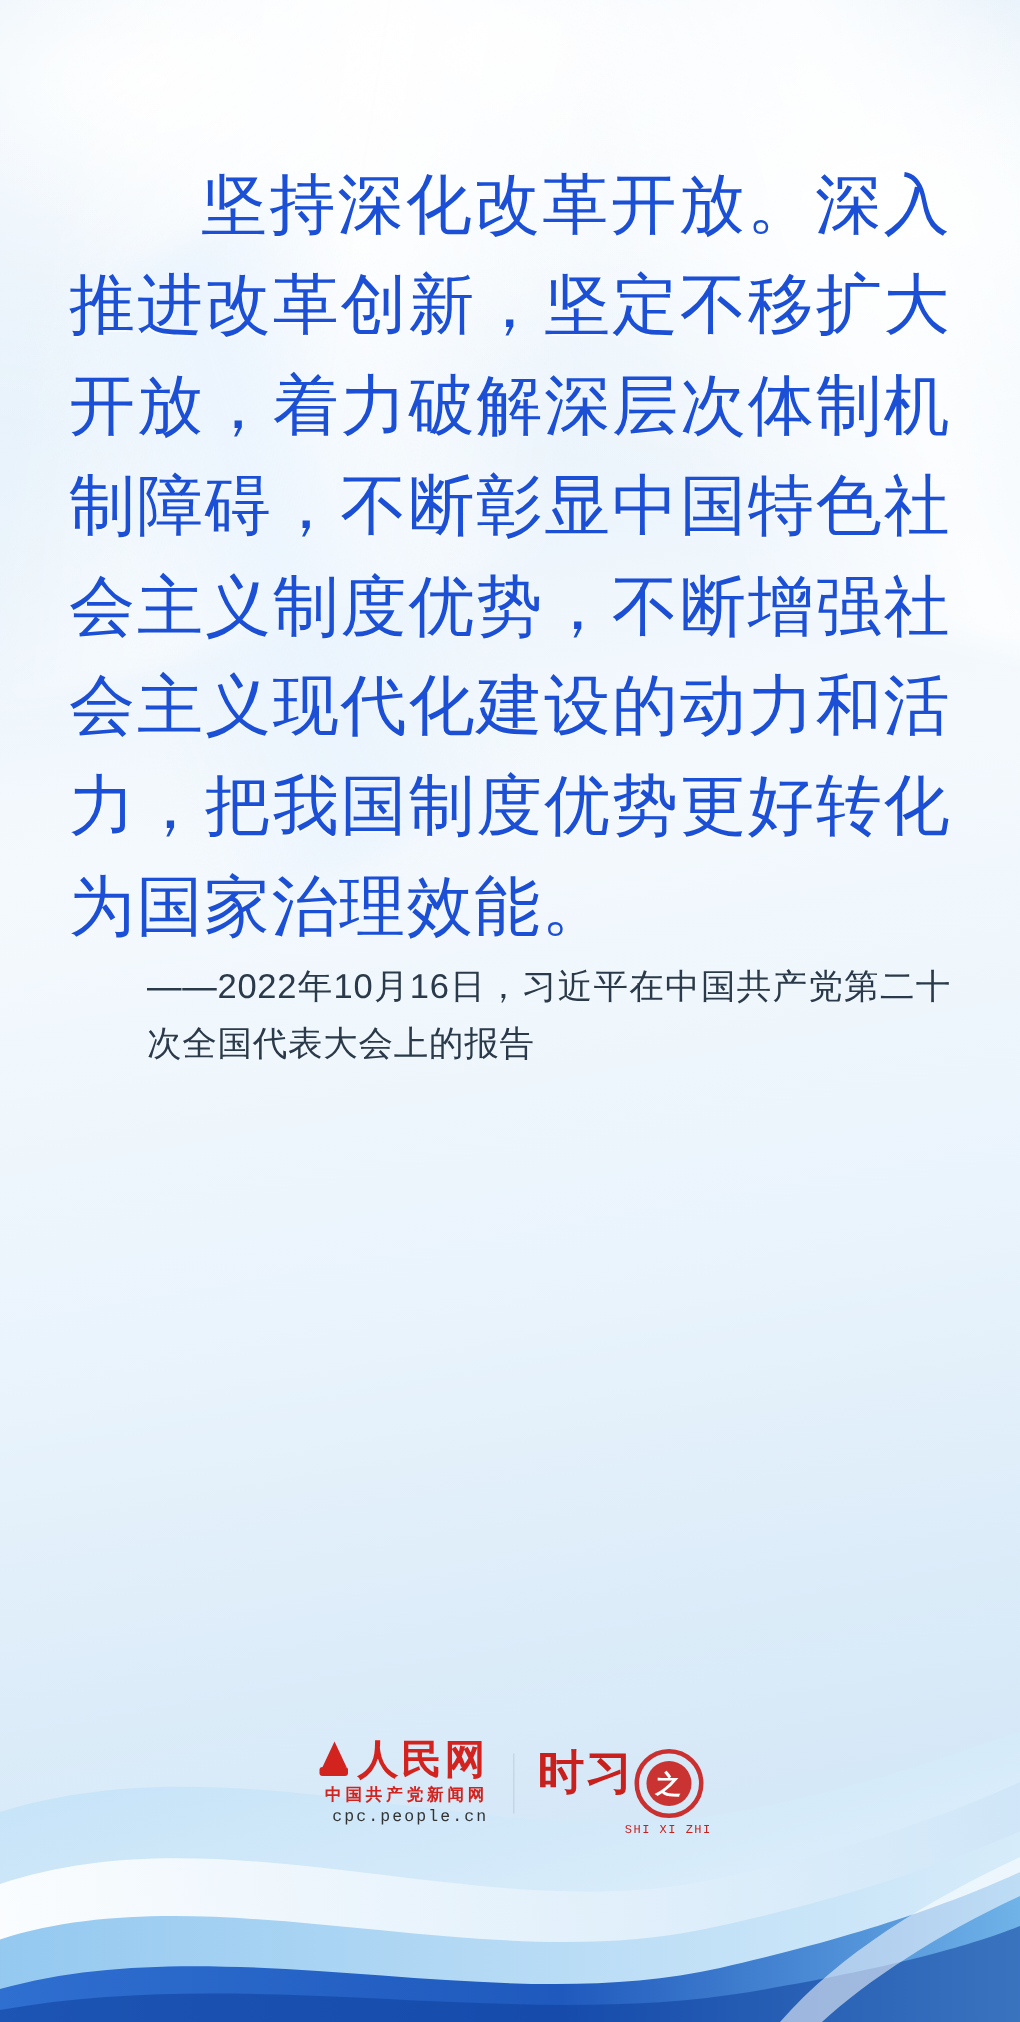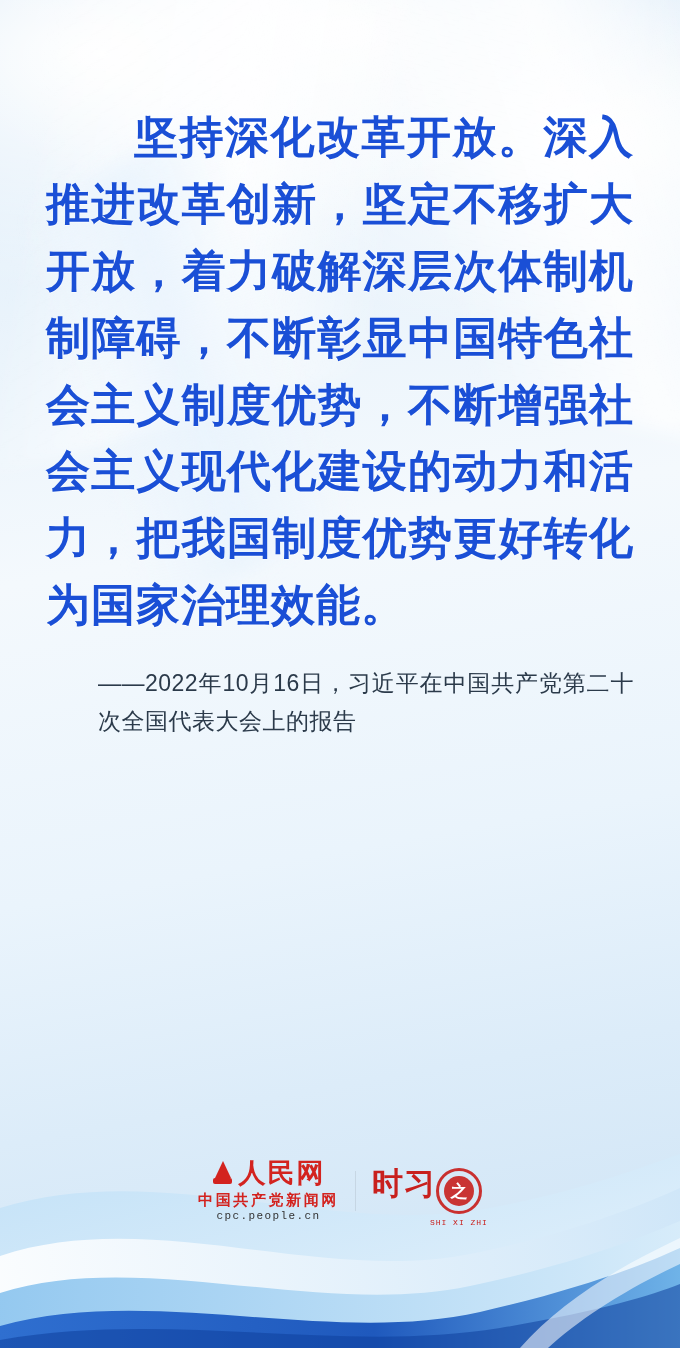--- a/index.html
+++ b/index.html
@@ -73,32 +73,31 @@
     position: absolute;
     left: 0; right: 0;
     top: 0;
     padding: 0 46px;
     box-sizing: border-box;
   }
 
   .quote {
     margin-top: 104px;
     color: #1a4fd6;
-    font-weight: bold;
+    font-weight: normal;
     font-size: 44px;
     line-height: 1.52;
     letter-spacing: 1px;
     text-indent: 88px;
     text-align: justify;
     text-justify: inter-ideograph;
     text-shadow: 0 1px 0 rgba(255,255,255,0.6);
   }
 
   .attribution {
-    margin-top: 26px;
     color: #2b3a4a;
     font-size: 23px;
     line-height: 1.65;
     text-align: justify;
     letter-spacing: 0.5px;
     padding-left: 52px;
   }
 
   .logos {
     position: absolute;
@@ -107,21 +106,21 @@
     display: flex;
     align-items: center;
     justify-content: center;
     gap: 16px;
   }
 
   
   .pd-logo {
     display: flex;
     flex-direction: column;
-    align-items: center;
+    align-items: flex-end;
     line-height: 1;
   }
   .pd-main {
     display: flex;
     align-items: center;
     gap: 5px;
   }
   .pd-mark {
     width: 22px; height: 26px;
     position: relative;
@@ -145,21 +144,21 @@
   }
   .pd-name {
     color: #d3231f;
     font-size: 27px;
     font-weight: bold;
     letter-spacing: 2px;
   }
   .pd-sub {
     margin-top: 5px;
     color: #d3231f;
-    font-size: 15px;
+    font-size: 11px;
     letter-spacing: 2.6px;
     font-weight: bold;
   }
   .pd-url {
     margin-top: 4px;
     color: #333;
     font-size: 11px;
     letter-spacing: 1.4px;
     font-family: "Liberation Mono", monospace;
   }

